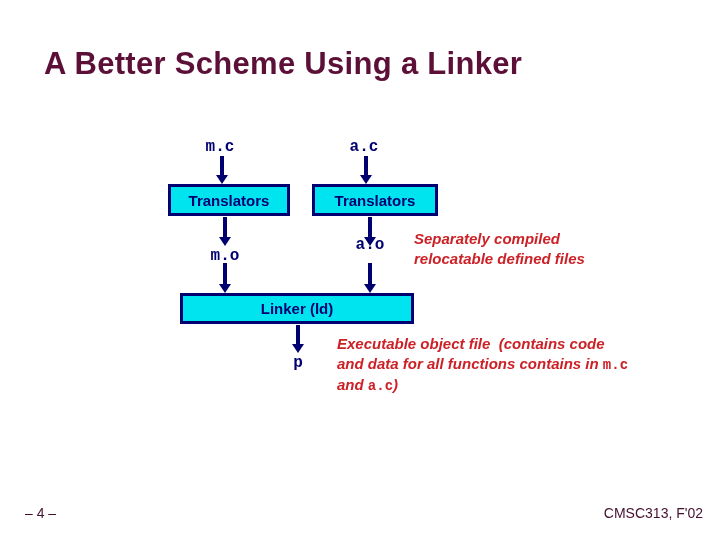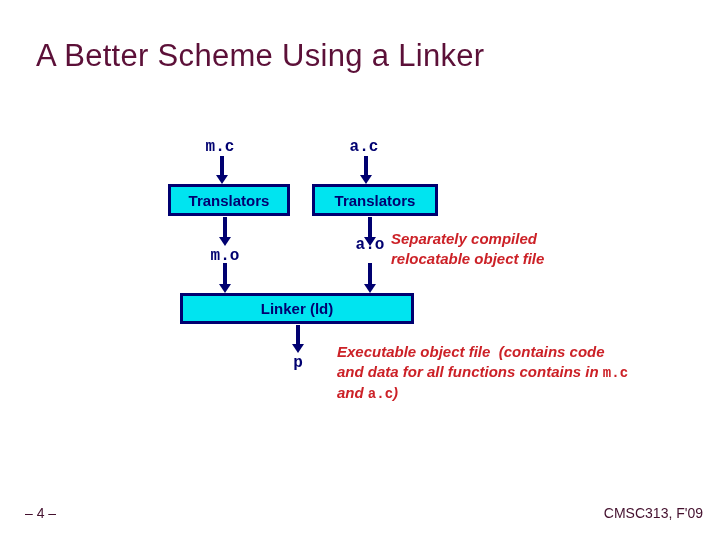--- a/index.html
+++ b/index.html
@@ -10,23 +10,23 @@
     font-family: "Liberation Sans", sans-serif;
   }
   .slide {
     position: relative;
     width: 720px; height: 540px;
     background: #ffffff;
   }
   .title {
     position: absolute;
     left: 32px; top: 34px;
-    margin: 4px;
+    margin: 12px;
     font-size: 31px;
-    font-weight: normal;
+    font-weight: bold;
     letter-spacing: 0.3px;
     color: var(--title, #5C1038);
     white-space: nowrap;
   }
   
   .mono-label {
     position: absolute;
     font-family: "Liberation Mono", "DejaVu Sans Mono", monospace;
     font-weight: bold;
     font-size: 16px;
@@ -87,22 +87,22 @@
     font-style: italic;
     color: var(--red, #CC2127);
     line-height: 20px;
   }
   .note .line { white-space: pre; }
   .note .mono-red {
     font-family: "Liberation Mono", "DejaVu Sans Mono", monospace;
     font-style: normal;
     font-size: 14px;
   }
-  #note-objects { left: 391px; top: 229px; }
-  #note-exec    { left: 337px; top: 334px; margin-top: 8px; }
+  #note-objects { left: 414px; top: 229px; }
+  #note-exec    { left: 337px; top: 334px; }
   
   .footer {
     position: absolute;
     font-size: 14px;
     color: var(--footer, #44102E);
     white-space: nowrap;
   }
   #footer-left  { left: 25px; top: 505px; }
   #footer-right { right: 17px; top: 505px; }
 </style>
@@ -161,27 +161,27 @@
 
     <div class="arrow" id="arr-d">
         <div class="stem"></div>
         <div class="head"></div>
       </div>
 
     <span class="mono-label" id="lbl-p">p</span>
 
     <div class="note" id="note-objects">
       <div class="line">Separately compiled</div>
-      <div class="line">relocatable object file</div>
+      <div class="line">relocatable defined files</div>
     </div>
 
     <div class="note" id="note-exec">
       <div class="line"><span>Executable object file  (contains code</span></div>
       <div class="line"><span>and data for all functions contains in </span><span class="mono-red">m.c</span></div>
       <div class="line"><span>and </span><span class="mono-red">a.c</span><span>)</span></div>
     </div>
 
   </div>
 
   <div class="footer" id="footer-left">– 4 –</div>
-  <div class="footer" id="footer-right">CMSC313, F'09</div>
+  <div class="footer" id="footer-right">CMSC313, F'02</div>
 
 </div>
 
 </body></html>

